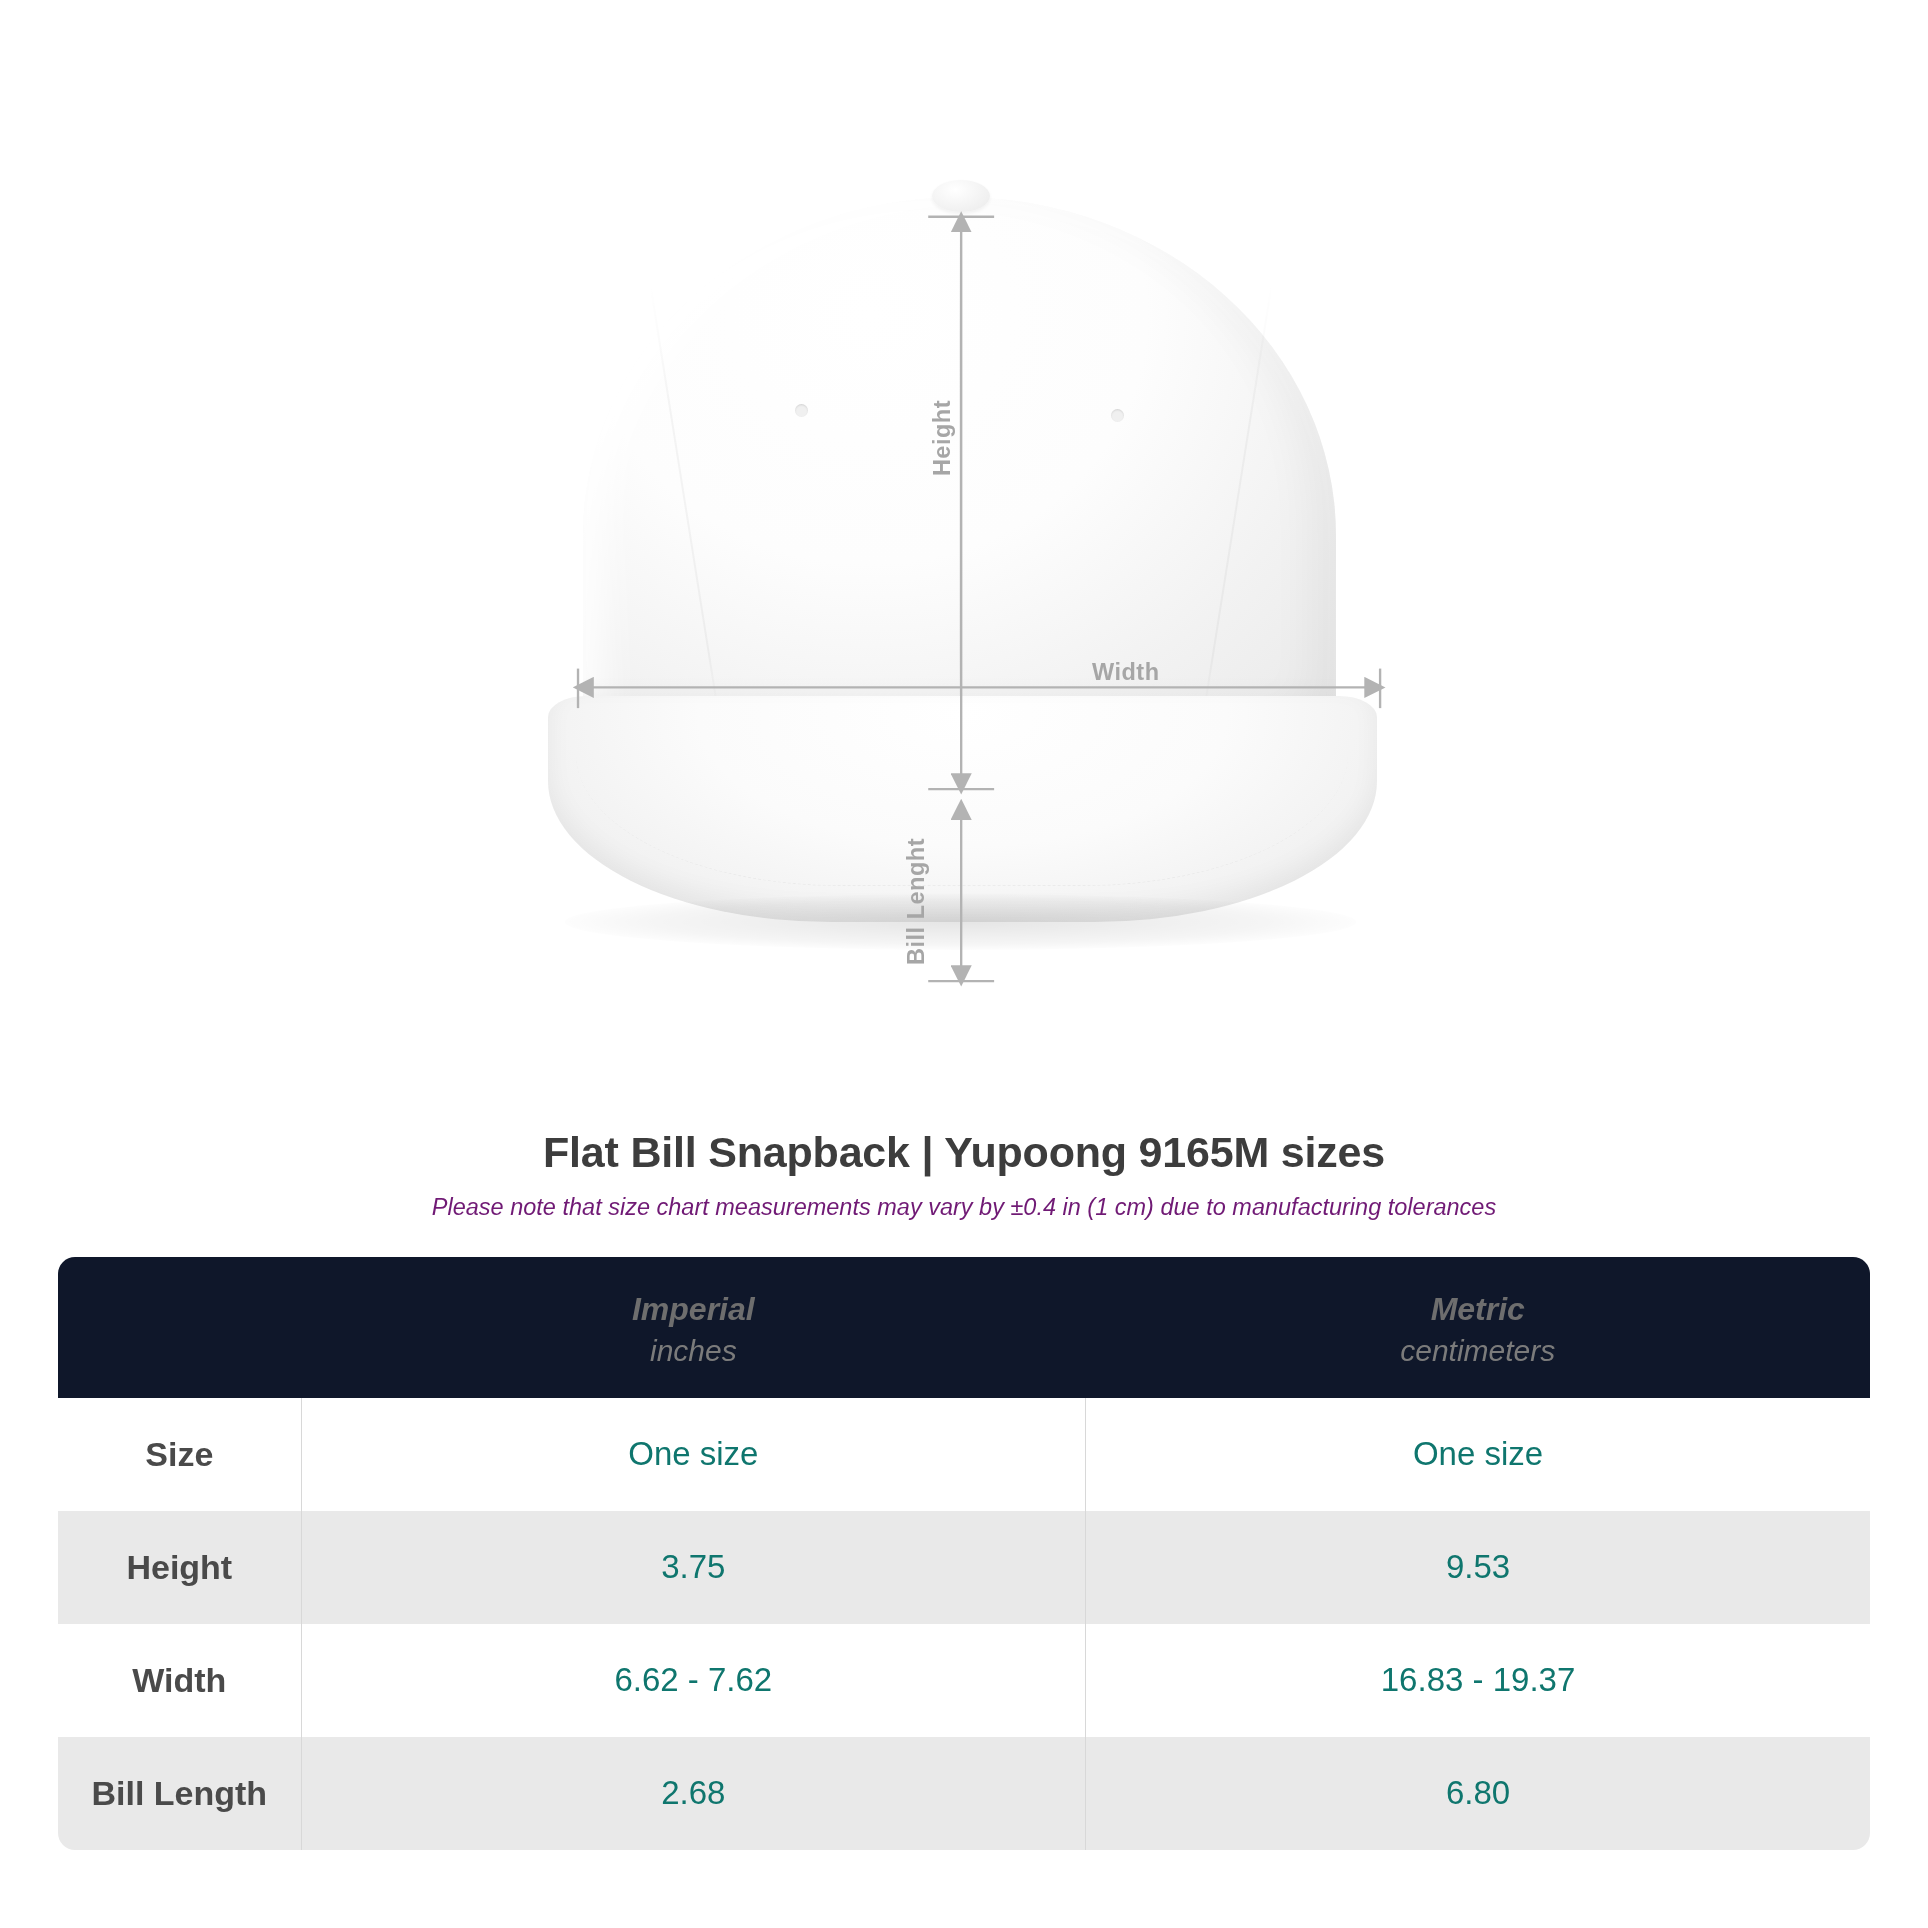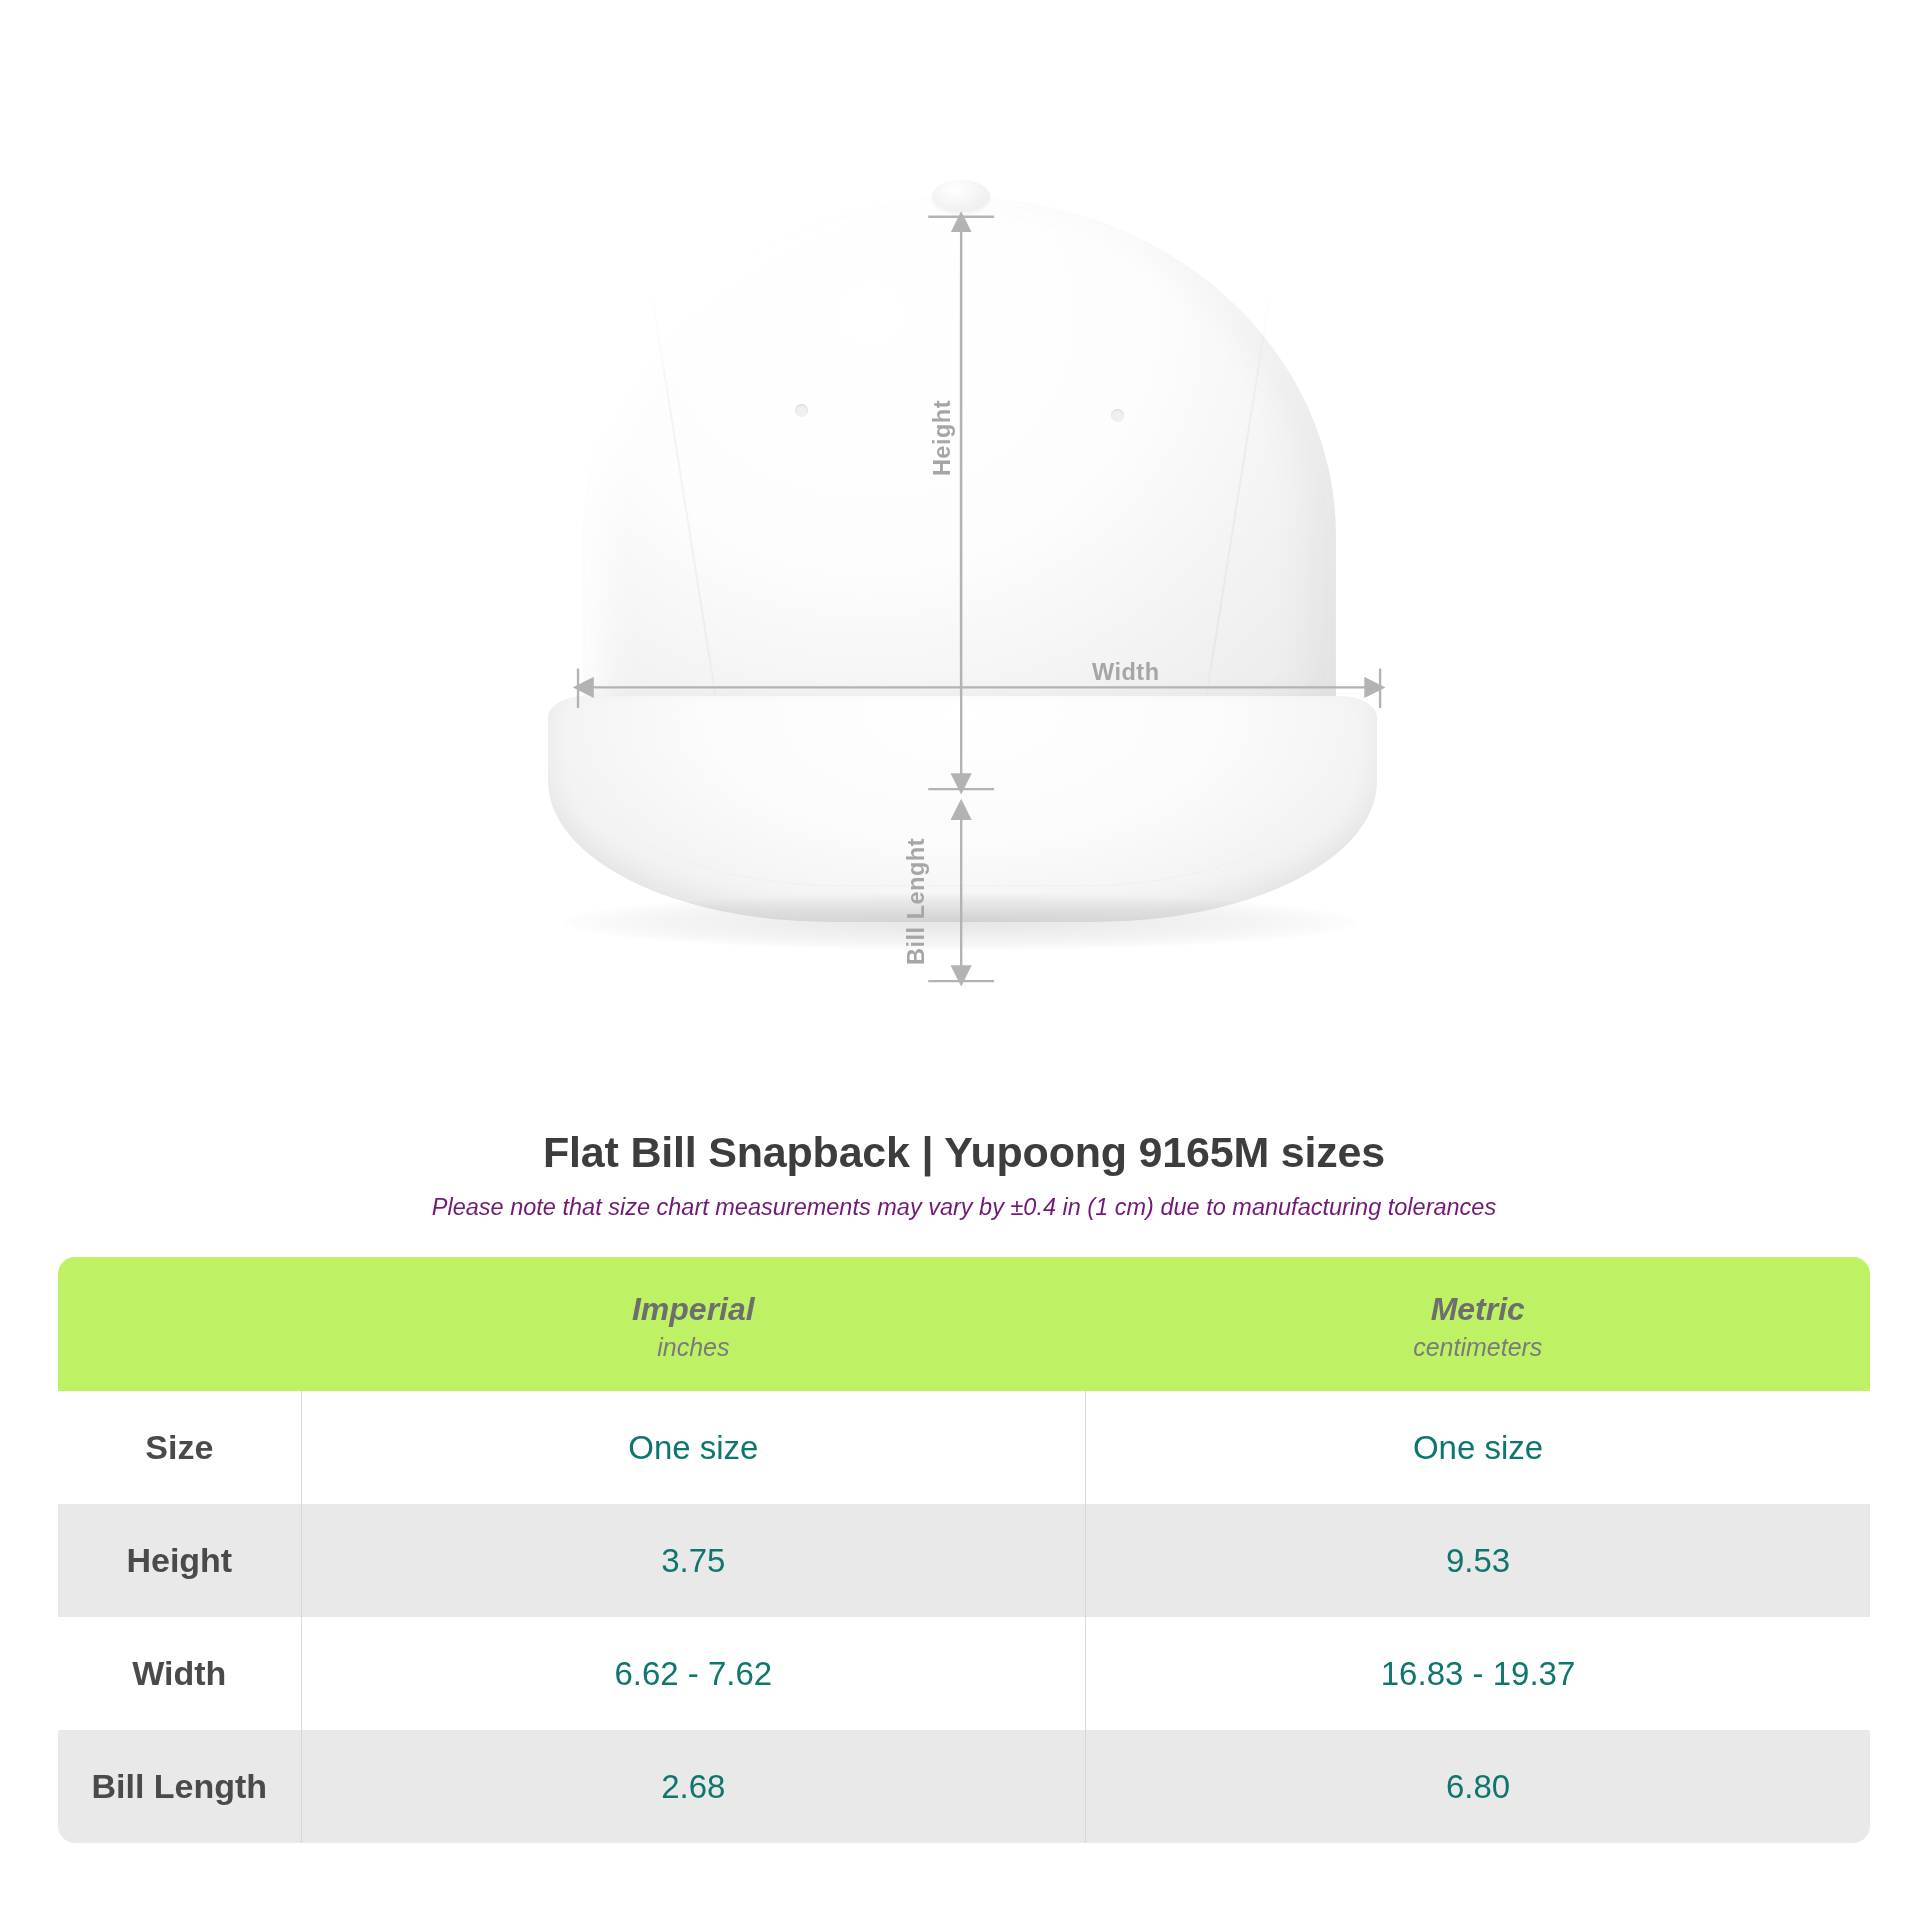--- a/index.html
+++ b/index.html
@@ -189,21 +189,21 @@
   table.size-table {
     width: 1812px;
     border-collapse: collapse;
     table-layout: fixed;
   }
   table.size-table col.c1 { width: 243px; }
   table.size-table col.c2 { width: 784px; }
   table.size-table col.c3 { width: 784px; }
 
   .size-table thead th {
-    background: #bef264;
+    background: #0f172a;
     padding: 32px 0 28px 0;
     text-align: center;
     font-weight: normal;
     vertical-align: middle;
   }
   .size-table thead th.corner {
     border-radius: 17px 0 0 0;
   }
   .size-table thead th.last {
     border-radius: 0 17px 0 0;
@@ -211,21 +211,21 @@
   .unit-name {
     display: block;
     font-size: 32px;
     font-style: italic;
     font-weight: bold;
     color: #6e6e6e;
     line-height: 1.25;
   }
   .unit-sub {
     display: block;
-    font-size: 25px;
+    font-size: 30px;
     font-style: italic;
     color: #7b7b7b;
     line-height: 1.3;
     margin-top: 1.9px;
   }
 
   .size-table tbody td {
     height: 111px;
     text-align: center;
     font-size: 33px;

